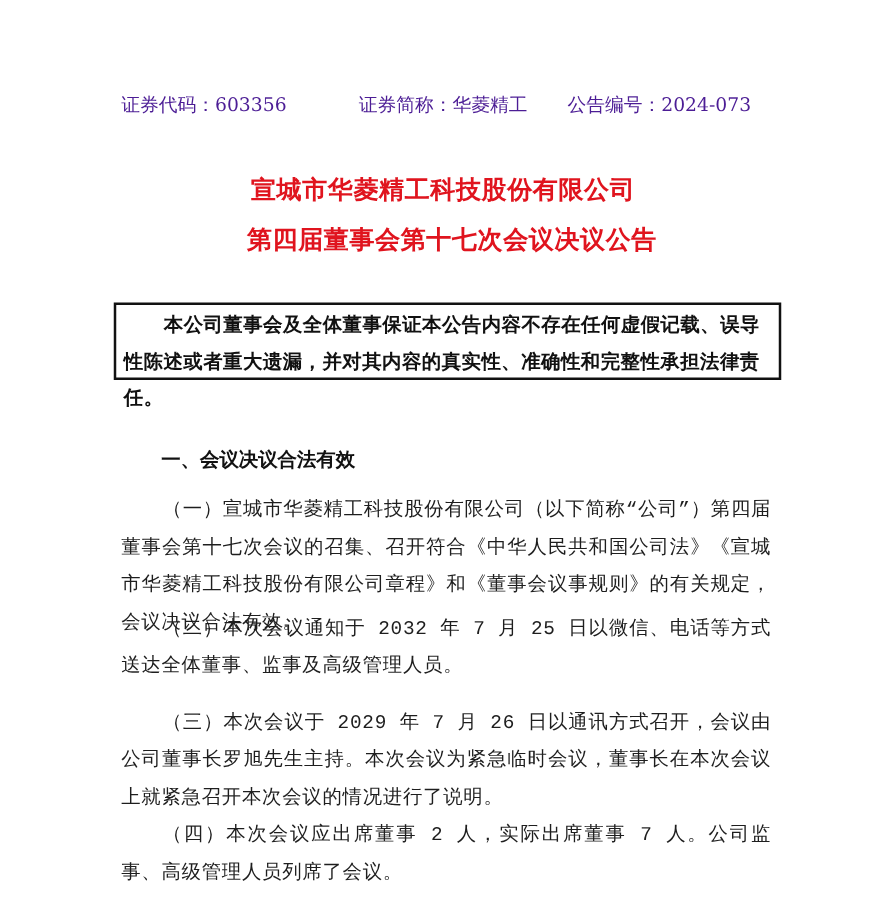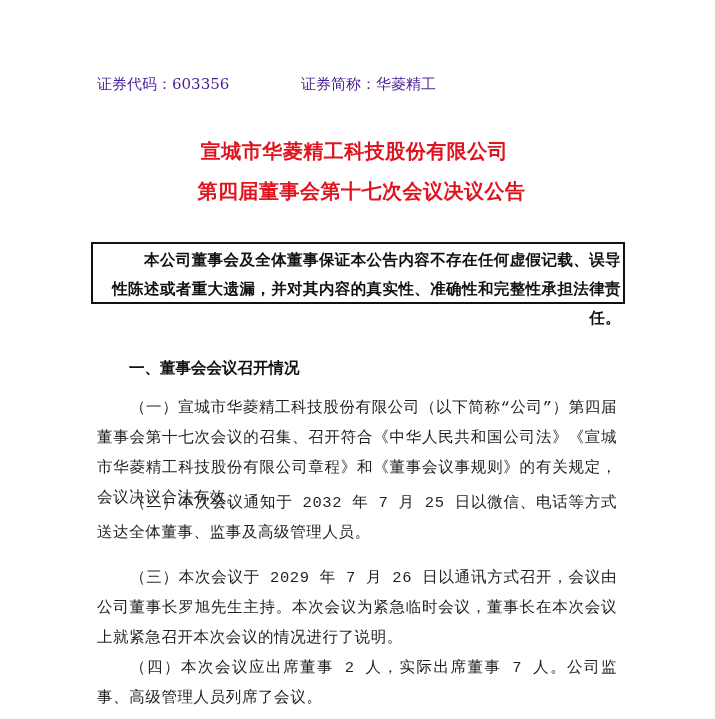--- a/index.html
+++ b/index.html
@@ -20,21 +20,21 @@
       top: 74px;
       left: 97px;
       width: 530px;
       height: 20px;
       font-size: 15px;
       line-height: 20px;
       color: #4c1d95;
     }
     .header-row span { position: absolute; top: 0; white-space: nowrap; }
     .hdr-code { left: 0; }
-    .hdr-name { left: 204px; text-align: center; }
+    .hdr-name { left: 190px; text-align: center; }
     .hdr-num  { left: 357px; }
 
     .title {
       position: absolute;
       left: 0;
       width: 715px;
       text-align: center;
       font-family: "DejaVu Sans", "Liberation Sans", sans-serif;
       font-weight: bold;
       font-size: 20px;
@@ -46,21 +46,20 @@
     .title-2 { top: 179px; left: 4px; }
 
     .notice-box {
       position: absolute;
       left: 91px;
       top: 242px;
       width: 530px;
       height: 58px;
       border: 2px solid #111;
       box-sizing: content-box;
-      text-align: right;
     }
     .notice-text {
       position: absolute;
       left: 6px;
       top: 2px;
       width: 522px;
       font-family: "DejaVu Sans", "Liberation Sans", sans-serif;
       font-weight: bold;
       font-size: 15.5px;
       line-height: 29px;
@@ -96,27 +95,28 @@
     .p2 { top: 488px; }
     .p3 { top: 563px; }
     .p4 { top: 653px; }
   </style>
 </head>
 <body>
 
 <div class="header-row">
   <span class="hdr-code">证券代码：603356</span>
   <span class="hdr-name">证券简称：华菱精工</span>
+  <span class="hdr-num">公告编号：2024-073</span>
 </div>
 
 <div class="title title-1">宣城市华菱精工科技股份有限公司</div>
 <div class="title title-2">第四届董事会第十七次会议决议公告</div>
 
 <div class="notice-box">
   <div class="notice-text">本公司董事会及全体董事保证本公告内容不存在任何虚假记载、误导性陈述或者重大遗漏，并对其内容的真实性、准确性和完整性承担法律责任。</div>
 </div>
 
-<div class="section-heading">一、董事会会议召开情况</div>
+<div class="section-heading">一、会议决议合法有效</div>
 
 <div class="para p1">（一）宣城市华菱精工科技股份有限公司（以下简称“公司”）第四届董事会第十七次会议的召集、召开符合《中华人民共和国公司法》《宣城市华菱精工科技股份有限公司章程》和《董事会议事规则》的有关规定，会议决议合法有效。</div>
 <div class="para p2">（二）本次会议通知于 2032 年 7 月 25 日以微信、电话等方式送达全体董事、监事及高级管理人员。</div>
 <div class="para p3">（三）本次会议于 2029 年 7 月 26 日以通讯方式召开，会议由公司董事长罗旭先生主持。本次会议为紧急临时会议，董事长在本次会议上就紧急召开本次会议的情况进行了说明。</div>
 <div class="para p4">（四）本次会议应出席董事 2 人，实际出席董事 7 人。公司监事、高级管理人员列席了会议。</div>
 
 </body></html>

